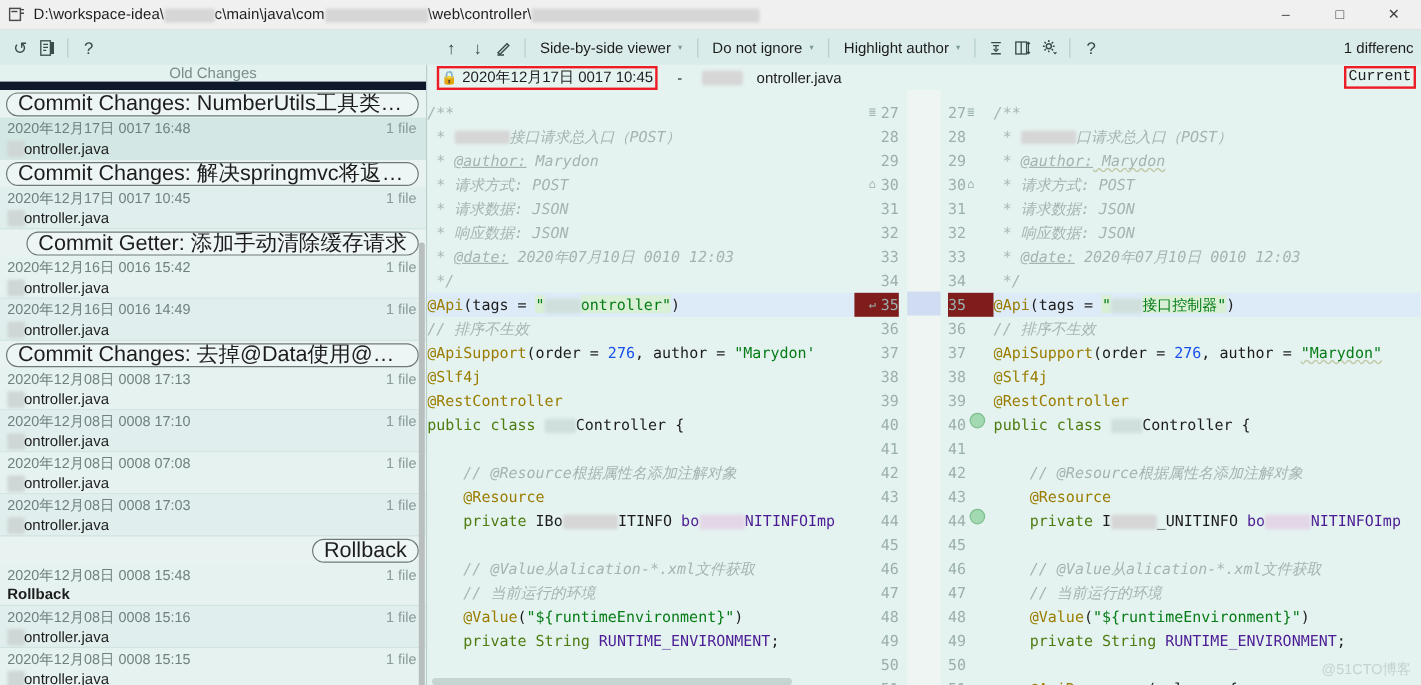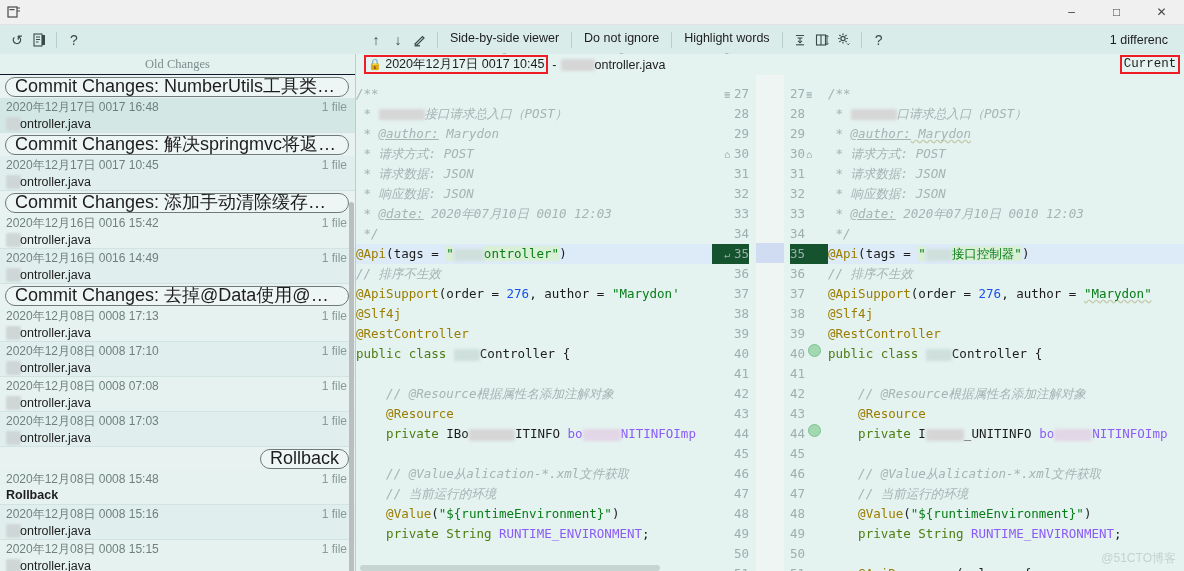--- a/index.html
+++ b/index.html
@@ -64,44 +64,42 @@
     width: 22px; height: 22px;
     display: flex; align-items: center; justify-content: center;
     color: #3a4a48; font-size: 14px;
     border-radius: 3px;
   }
   .vsep { width: 1px; height: 16px; background: #b7cecb; margin: 0 6px; }
   .combo {
     display: flex; align-items: center; gap: 6px;
     padding: 2px 6px; height: 21px; border-radius: 3px;
     white-space: nowrap;
-    flex-direction: column;
   }
   .caret { font-size: 7px; color: #7e9a96; }
-  .diffcount { margin-left: auto; padding-right: 16px; font-size: 12.5px; color: #1d1d1d; white-space: nowrap; overflow: hidden; }
+  .diffcount { margin-left: auto; padding-right: 6px; font-size: 12.5px; color: #1d1d1d; white-space: nowrap; overflow: hidden; }
 
   
   .body { flex: 1; display: flex; min-height: 0; }
 
   
   .sidebar {
     width: 356px; flex: 0 0 356px;
     background: #e3f1ef;
     border-right: 1px solid #b9cfcc;
     position: relative;
     overflow: hidden;
     display: flex; flex-direction: column;
   }
   .sb-head {
     height: 21px; flex: 0 0 21px;
     display: flex; align-items: center; justify-content: center;
     font-size: 12.5px; color: #7b8d8b;
     background: #e3f1ef;
-    border-bottom: 1px solid #0f172a;
-    font-family: Liberation Serif, serif;
+    border-bottom: 7px solid #0f172a;
   }
   .sb-list { flex: 1; overflow: hidden; position: relative; }
 
   .chip-row {
     height: 23px;
     display: flex; align-items: center; justify-content: flex-end;
     padding-right: 6px;
     background: #e8f3f1;
   }
   .chip {
@@ -157,21 +155,21 @@
   }
 
   
   .diffarea { flex: 1; display: flex; flex-direction: column; min-width: 0; background: #e4f2f0; }
   .diff-head {
     height: 21px; flex: 0 0 21px;
     display: flex; align-items: center;
     font-size: 12.5px; color: #1d1d1d;
     background: #e4f2f0;
   }
-  .dh-left { display: flex; align-items: center; gap: 4px; padding-left: 8px; flex: 1; min-width: 0; }
+  .dh-left { display: flex; align-items: center; gap: 16px; padding-left: 8px; flex: 1; min-width: 0; }
   .dh-right { width: 60px; display: flex; align-items: flex-end; justify-content: center; padding-right: 8px; font-family: Liberation Mono, monospace; }
   .lockicon { font-size: 11px; color: #4a5956; }
   .redbox {
     border: 2px solid #ee1c25;
     padding: 0 2px;
     line-height: 15px;
     display: inline-block;
   }
 
   .panes { flex: 1; display: flex; min-height: 0; position: relative; overflow: hidden; }
@@ -198,34 +196,34 @@
     font-size: 12.5px;
     line-height: 20px;
     color: #9bb0ad;
     padding-top: 1px;
     position: relative;
     background: #e4f2f0;
   }
   .gut.right { text-align: left; padding-left: 6px; }
   .gut.left  { text-align: right; padding-right: 7px; }
   .gln { height: 20px; position: relative; }
-  .gln.hl { background: #14532d; }
+  .gln.hl { background: #7f1d1d; }
   .gmark {
     position: absolute; font-size: 10px; color: #9ab0ad;
   }
   .ln { height: 20px; }
   .ln.hl-line { background: #ddeaf7; }
 
   
   .cmt  { color: #a5b4b2; font-style: italic; }
   .ann  { color: #9a7d00; }
   .kw   { color: #4d7c0f; }
   .str  { color: #067d17; }
   .num  { color: #1750eb; }
-  .fld  { color: #8b5cf6; }
+  .fld  { color: #4c1d95; }
   .txt  { color: #1d1d1d; }
   .id   { color: #1d1d1d; }
   .under { text-decoration: underline; text-decoration-color: #a5b4b2; }
   .wavy { text-decoration: underline wavy #c3ccac; text-decoration-skip-ink: none; }
   .hlstr { background: #d9efd6; }
 
   
   .midstrip {
     width: 28px; flex: 0 0 28px;
     background: #eef5f3;
@@ -258,20 +256,23 @@
 
 <div class="app">
 
   <div class="titlebar">
     <div class="tb-icon">
       <svg width="14" height="14" viewBox="0 0 14 14">
         <rect x="1" y="2" width="9" height="10" fill="none" stroke="#4a4a4a" stroke-width="1.2"></rect>
         <path d="M10 3 L13 3 M10 6 L13 6" stroke="#4a4a4a" stroke-width="1.2"></path>
         <rect x="2.5" y="4" width="5" height="1.2" fill="#4a4a4a"></rect>
       </svg>
+    </div>
+    <div class="tb-title">
+      <span>D:\workspace-idea\</span><span class="blur" style="width:42px;height:12px"></span><span>c\main\java\com</span><span class="blur" style="width:86px;height:12px"></span><span>\web\controller\</span><span class="blur" style="width:190px;height:12px"></span>
     </div>
     <div class="win-ctrls">
       <div class="win-btn">–</div>
       <div class="win-btn">□</div>
       <div class="win-btn close">✕</div>
     </div>
   </div>
 
   <div class="toolbar">
     <div class="tb-left">
@@ -300,21 +301,21 @@
         <span>Side-by-side viewer</span>
         <span class="caret">▾</span>
       </div>
       <div class="vsep"></div>
       <div class="combo">
         <span>Do not ignore</span>
         <span class="caret">▾</span>
       </div>
       <div class="vsep"></div>
       <div class="combo">
-        <span>Highlight words</span>
+        <span>Highlight author</span>
         <span class="caret">▾</span>
       </div>
       <div class="vsep"></div>
       <div class="ticon">
         <svg width="14" height="14" viewBox="0 0 14 14">
           <path d="M3 2.5h8M4.5 5h5M7 5.5v3M5 7.8 L7 9.8 L9 7.8" stroke="#3a4a48" stroke-width="1.1" fill="none"></path>
           <path d="M3 11.8h8" stroke="#3a4a48" stroke-width="1.1"></path>
         </svg>
       </div>
       <div class="ticon">
@@ -362,21 +363,21 @@
             <div class="rev-top">
               <span>2020年12月17日 0017 10:45</span>
               <span class="rev-files">1 file</span>
             </div>
             <div class="rev-file">
               <span class="fileicon"></span>
               <span class="fname">ontroller.java</span>
             </div>
           </div>
           <div class="chip-row">
-            <div class="chip">Commit Changes: 添加手动清除缓存请求</div>
+            <div class="chip">Commit Getter: 添加手动清除缓存请求</div>
           </div>
           <div class="rev">
             <div class="rev-top">
               <span>2020年12月16日 0016 15:42</span>
               <span class="rev-files">1 file</span>
             </div>
             <div class="rev-file">
               <span class="fileicon"></span>
               <span class="fname">ontroller.java</span>
             </div>

